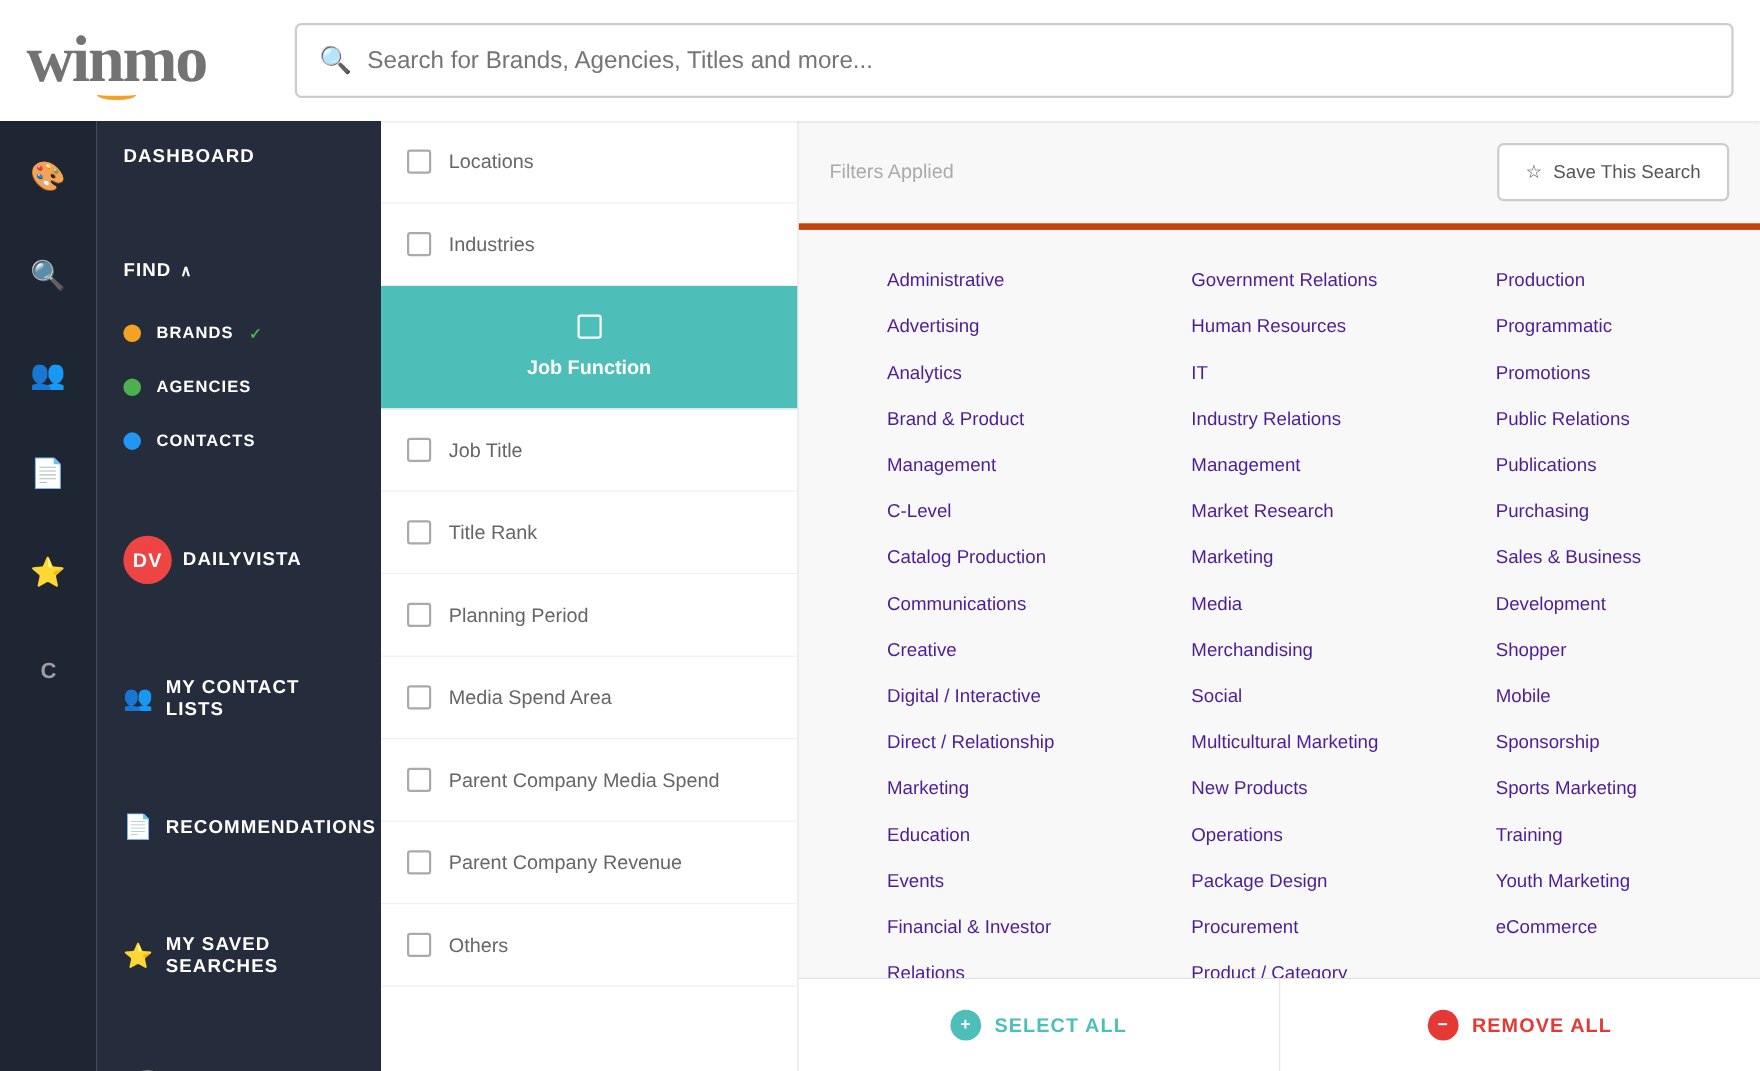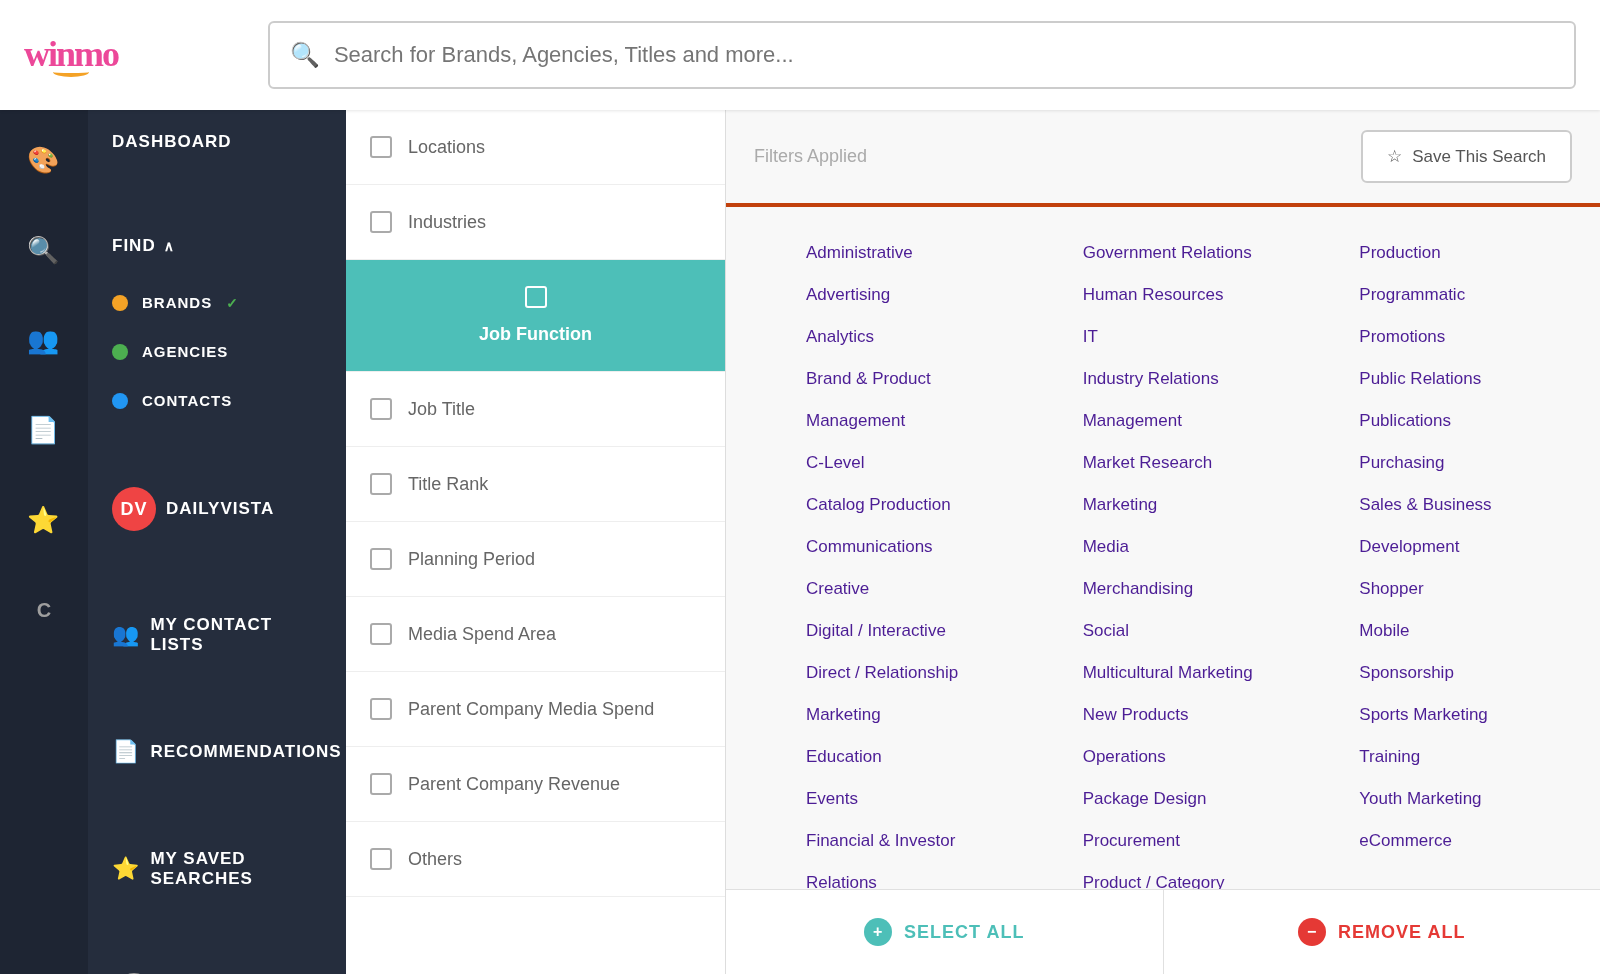--- a/index.html
+++ b/index.html
@@ -17,23 +17,23 @@
       box-shadow: 0 1px 3px rgba(0,0,0,0.1);
       z-index: 10;
     }
     .logo {
       width: 220px;
       flex-shrink: 0;
       display: flex;
       align-items: center;
     }
     .logo-text {
-      font-size: 36px;
-      font-weight: 700;
-      color: #ec4899;
+      font-size: 60px;
+      font-weight: 700;
+      color: #737373;
       letter-spacing: -2px;
       font-family: Georgia, serif;
     }
     .logo-smile {
       display: block;
       width: 36px;
       height: 10px;
       border-bottom: 4px solid #f4a226;
       border-radius: 0 0 50% 50%;
       margin: -8px auto 0 auto;
@@ -233,21 +233,21 @@
     .options-panel {
       flex: 1;
       background: #f8f8f8;
       display: flex;
       flex-direction: column;
       overflow: hidden;
     }
     .filters-applied-bar {
       padding: 20px 28px;
       background: #f8f8f8;
-      border-bottom: 4px solid #c2410c;
+      border-bottom: 6px solid #c2410c;
       display: flex;
       align-items: center;
       justify-content: space-between;
       flex-shrink: 0;
     }
     .filters-applied-text {
       font-size: 18px;
       color: #aaa;
     }
     .save-search-btn {

